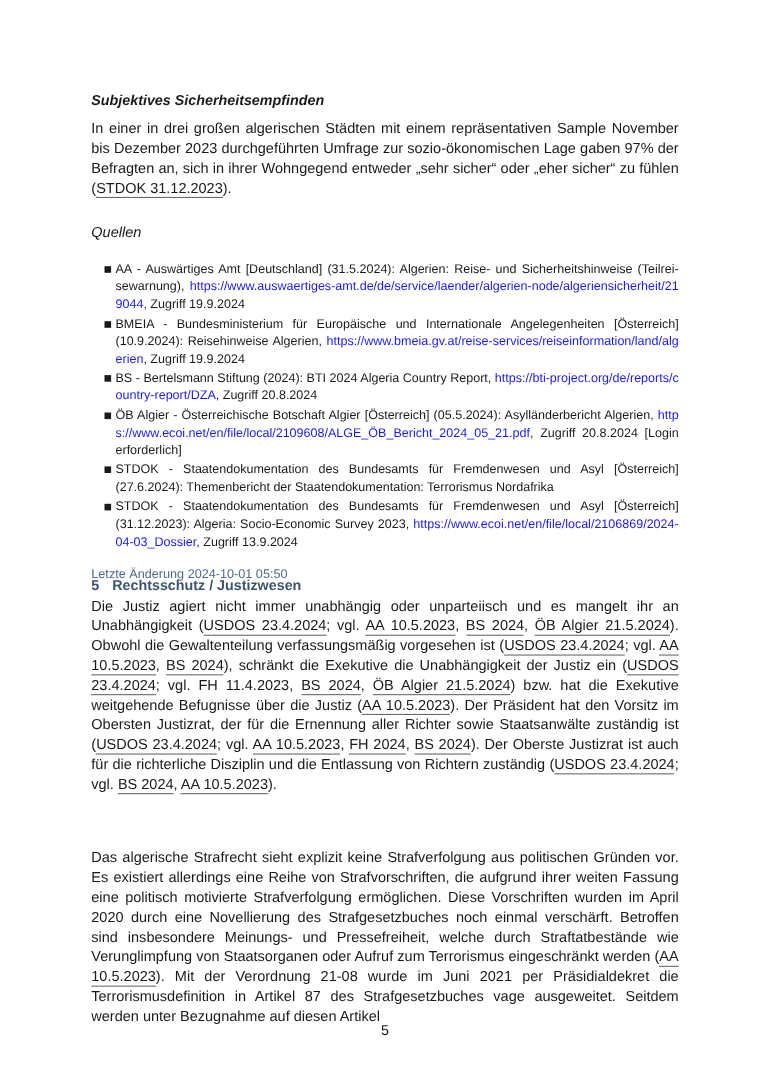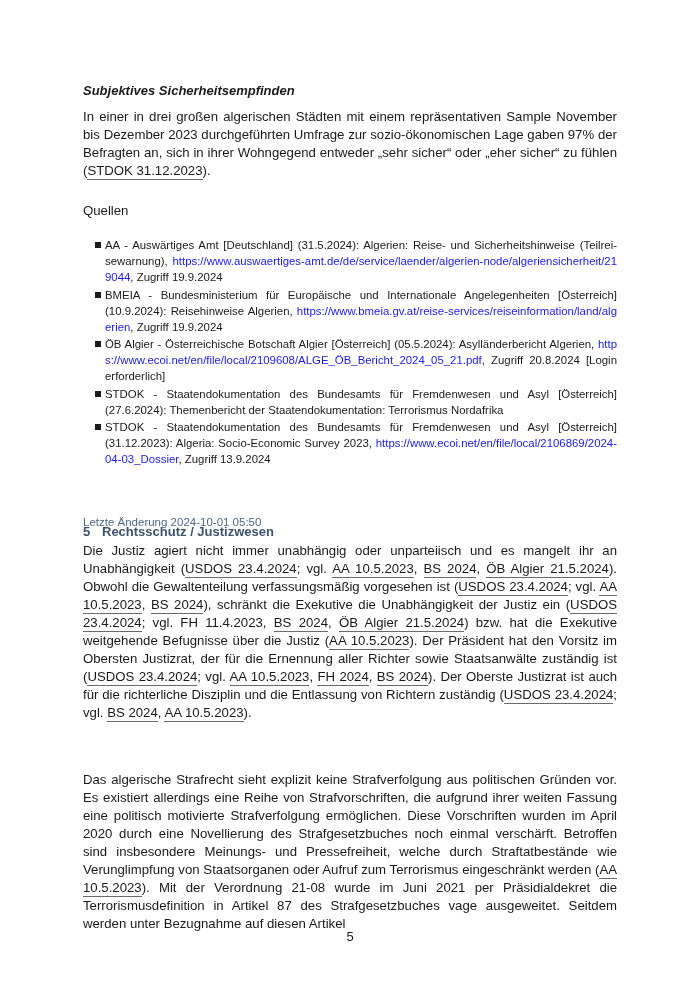--- a/index.html
+++ b/index.html
@@ -7,21 +7,21 @@
     width: 700px; height: 990px; position: relative; overflow: hidden;
     font-family: "Liberation Sans", sans-serif; color: #1a1a1a;
   }
   .page { position: absolute; left: 83px; top: 0; width: 534px; }
   .h-sub { position: absolute; top: 83px; left: 0; font-weight: bold; font-size: 13px; margin: 0; font-style: italic; }
   .para {
     font-size: 13.2px; line-height: 18px; text-align: justify; margin: 0;
     hyphens: manual;
   }
   .p1 { position: absolute; top: 108px; left: 0; width: 534px; }
-  .quellen { position: absolute; top: 203px; left: 0; font-size: 13.2px; margin: 0; }
+  .quellen { position: absolute; top: 203px; left: 0; font-size: 13.2px; margin: 0; font-style: italic; }
   ul.sources {
     position: absolute; top: 237px; left: 12px; width: 522px;
     list-style: none; margin: 0; padding: 0;
     font-size: 11.4px; line-height: 16px;
   }
   ul.sources li { position: relative; padding-left: 10px; margin-bottom: 1.5px; text-align: justify; }
   ul.sources li .bullet {
     position: absolute; left: 0; top: 5px; width: 6px; height: 6px; background: #1a1a1a;
   }
   a.url { color: #1a1aee; text-decoration: none; word-break: break-all; }
@@ -42,20 +42,21 @@
 <div class="page">
   <h3 class="h-sub">Subjektives Sicherheitsempfinden</h3>
 
   <p class="para p1"><span>In einer in drei großen algerischen Städten mit einem repräsentativen Sample November bis Dezember 2023 durchgeführten Umfrage zur sozio-ökonomischen Lage gaben 97% der Befrag­ten an, sich in ihrer Wohngegend entweder „sehr sicher“ oder „eher sicher“ zu fühlen (</span><span class="cite">STDOK 31.12.2023</span><span>).</span></p>
 
   <p class="quellen">Quellen</p>
 
   <ul class="sources">
     <li><span class="bullet"></span><span>AA - Auswärtiges Amt [Deutschland] (31.5.2024): Algerien: Reise- und Sicherheitshinweise (Teilrei­sewarnung), </span><a class="url">https://www.auswaertiges-amt.de/de/service/laender/algerien-node/algeriensicherheit/219044</a><span>, Zugriff 19.9.2024</span></li>
     <li><span class="bullet"></span><span>BMEIA - Bundesministerium für Europäische und Internationale Angelegenheiten [Österreich] (10.9.2024): Reisehinweise Algerien, </span><a class="url">https://www.bmeia.gv.at/reise-services/reiseinformation/land/algerien</a><span>, Zugriff 19.9.2024</span></li>
+    <li><span class="bullet"></span><span>BS - Bertelsmann Stiftung (2024): BTI 2024 Algeria Country Report, </span><a class="url">https://bti-project.org/de/reports/country-report/DZA</a><span>, Zugriff 20.8.2024</span></li>
     <li><span class="bullet"></span><span>ÖB Algier - Österreichische Botschaft Algier [Österreich] (05.5.2024): Asylländerbericht Algerien, </span><a class="url">https://www.ecoi.net/en/file/local/2109608/ALGE_ÖB_Bericht_2024_05_21.pdf</a><span>, Zugriff 20.8.2024 [Login erforderlich]</span></li>
     <li><span class="bullet"></span><span>STDOK - Staatendokumentation des Bundesamts für Fremdenwesen und Asyl [Österreich] (27.6.2024): Themenbericht der Staatendokumentation: Terrorismus Nordafrika</span></li>
     <li><span class="bullet"></span><span>STDOK - Staatendokumentation des Bundesamts für Fremdenwesen und Asyl [Österreich] (31.12.2023): Algeria:  Socio-Economic Survey 2023, </span><a class="url">https://www.ecoi.net/en/file/local/2106869/2024-04-03_Dossier</a><span>, Zugriff 13.9.2024</span></li>
   </ul>
 
   <h2 class="sec-heading"><span class="num">5</span><span>Rechtsschutz / Justizwesen</span></h2>
   <p class="last-change">Letzte Änderung 2024-10-01 05:50</p>
 
   <p class="para p2" id="para1"><span>Die Justiz agiert nicht immer unabhängig oder unparteiisch und es mangelt ihr an Unabhän­gigkeit (</span><span class="cite">USDOS 23.4.2024</span><span>; vgl. </span><span class="cite">AA 10.5.2023</span><span>, </span><span class="cite">BS 2024</span><span>, </span><span class="cite">ÖB Algier 21.5.2024</span><span>). Obwohl die Gewaltenteilung verfassungsmäßig vorgesehen ist (</span><span class="cite">USDOS 23.4.2024</span><span>; vgl. </span><span class="cite">AA 10.5.2023</span><span>, </span><span class="cite">BS 2024</span><span>), schränkt die Exekutive die Unabhängigkeit der Justiz ein (</span><span class="cite">USDOS 23.4.2024</span><span>; vgl. FH 11.4.2023, </span><span class="cite">BS 2024</span><span>, </span><span class="cite">ÖB Algier 21.5.2024</span><span>) bzw. hat die Exekutive weitgehende Befugnisse über die Justiz (</span><span class="cite">AA 10.5.2023</span><span>). Der Präsident hat den Vorsitz im Obersten Justizrat, der für die Ernen­nung aller Richter sowie Staatsanwälte zuständig ist (</span><span class="cite">USDOS 23.4.2024</span><span>; vgl. </span><span class="cite">AA 10.5.2023</span><span>, </span><span class="cite">FH 2024</span><span>, </span><span class="cite">BS 2024</span><span>). Der Oberste Justizrat ist auch für die richterliche Disziplin und die Entlassung von Richtern zuständig (</span><span class="cite">USDOS 23.4.2024</span><span>; vgl. </span><span class="cite">BS 2024</span><span>, </span><span class="cite">AA 10.5.2023</span><span>).</span></p>
   <p class="para p3" id="para2"><span>Das algerische Strafrecht sieht explizit keine Strafverfolgung aus politischen Gründen vor. Es existiert allerdings eine Reihe von Strafvorschriften, die aufgrund ihrer weiten Fassung eine politisch motivierte Strafverfolgung ermöglichen. Diese Vorschriften wurden im April 2020 durch eine Novellierung des Strafgesetzbuches noch einmal verschärft. Betroffen sind insbesondere Meinungs- und Pressefreiheit, welche durch Straftatbestände wie Verunglimpfung von Staats­organen oder Aufruf zum Terrorismus eingeschränkt werden (</span><span class="cite">AA 10.5.2023</span><span>). Mit der Verord­nung 21-08 wurde im Juni 2021 per Präsidialdekret die Terrorismusdefinition in Artikel 87 des Strafgesetzbuches vage ausgeweitet. Seitdem werden unter Bezugnahme auf diesen Artikel</span></p>

